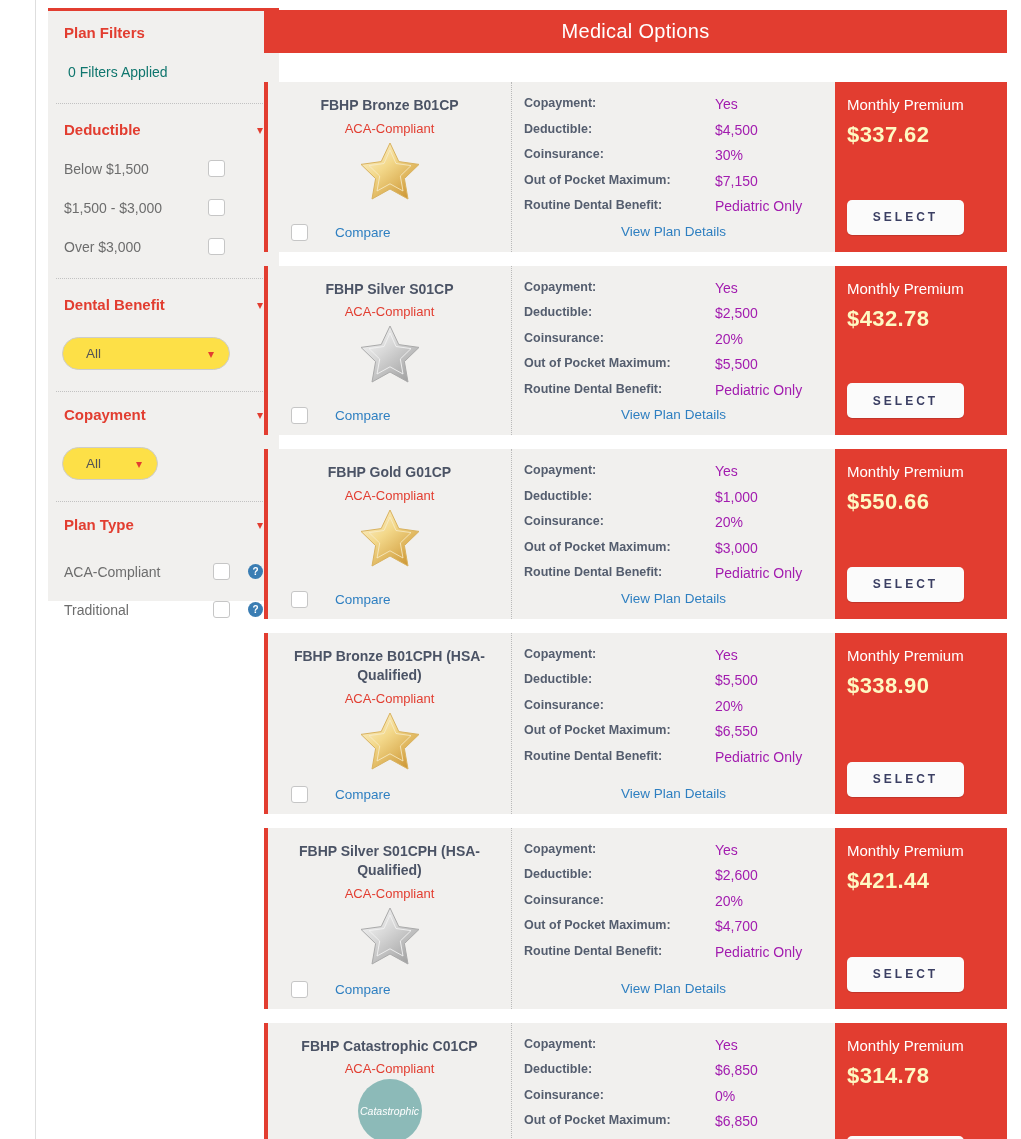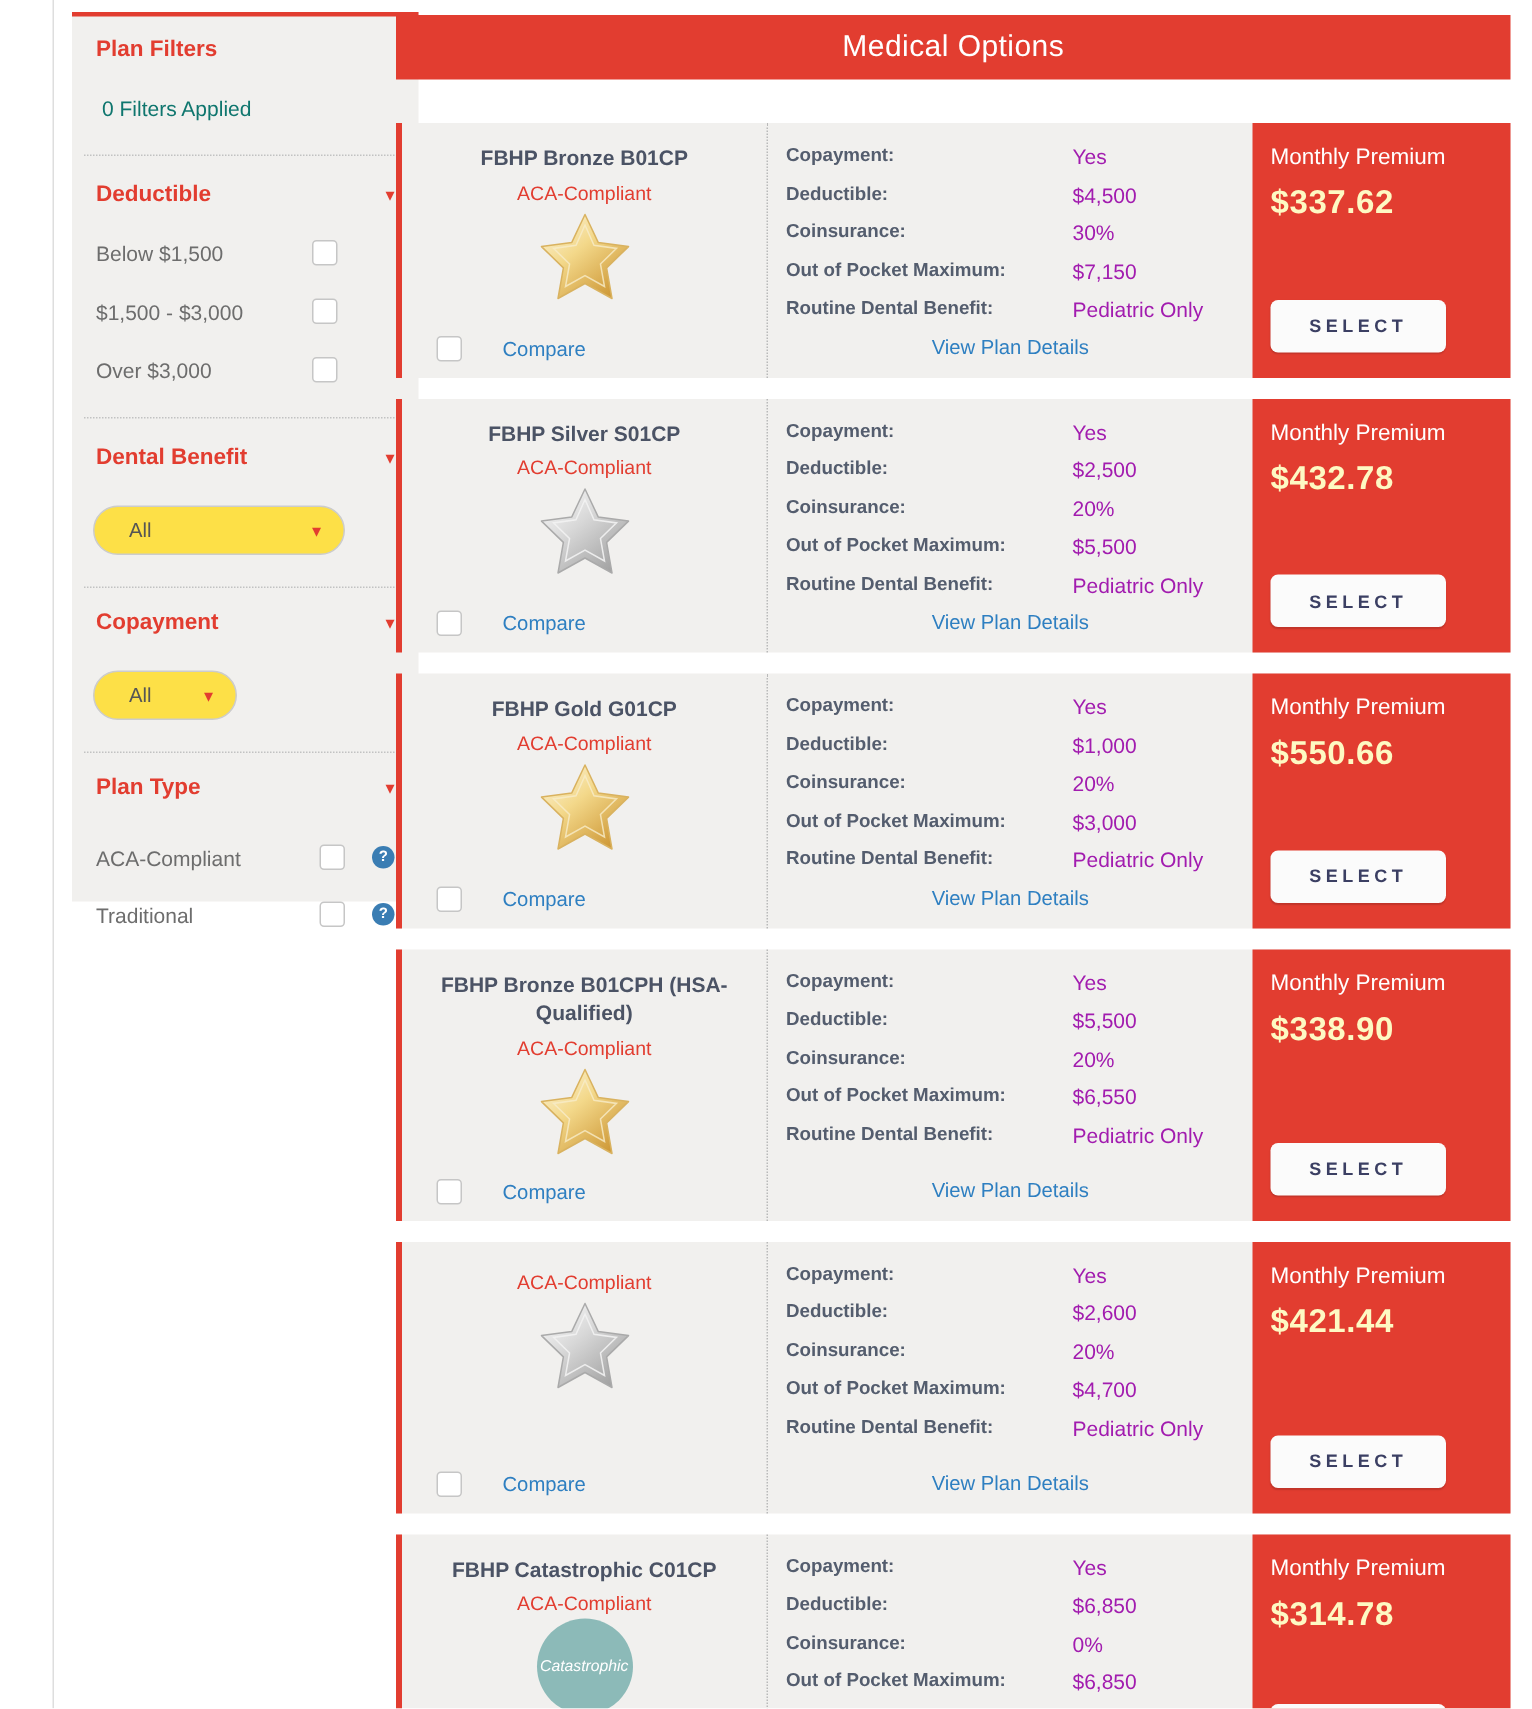--- a/index.html
+++ b/index.html
@@ -375,20 +375,21 @@
     </div>
     <div class="panel-right">
       <div class="premium-label">Monthly Premium</div>
       <div class="premium-amount">$338.90</div>
       <button class="select-btn">SELECT</button>
     </div>
   </article>
 
   <article class="plan-card badge-silver tall">
     <div class="panel-left">
+      <h3 class="plan-name">FBHP Silver S01CPH (HSA-Qualified)</h3>
       <a class="compliance">ACA-Compliant</a>
       <div class="badge">
 
         <svg class="star star-silver" width="60" height="58" viewBox="0 0 60 58">
           <polygon points="30,1 38.8,19.6 59,22.4 44.4,36.6 48,57 30,47 12,57 15.6,36.6 1,22.4 21.2,19.6" fill="url(#gradSilver)" stroke="#aaaaaa" stroke-width="1" stroke-linejoin="round"></polygon>
           <polygon points="30,8 36,21.5 51,23.6 40.3,34 43,49 30,41.8 17,49 19.7,34 9,23.6 24,21.5" fill="none" stroke="#f2f2f2" stroke-width="1" opacity="0.9"></polygon>
         </svg>
 
       </div>
       <label class="compare-row">

